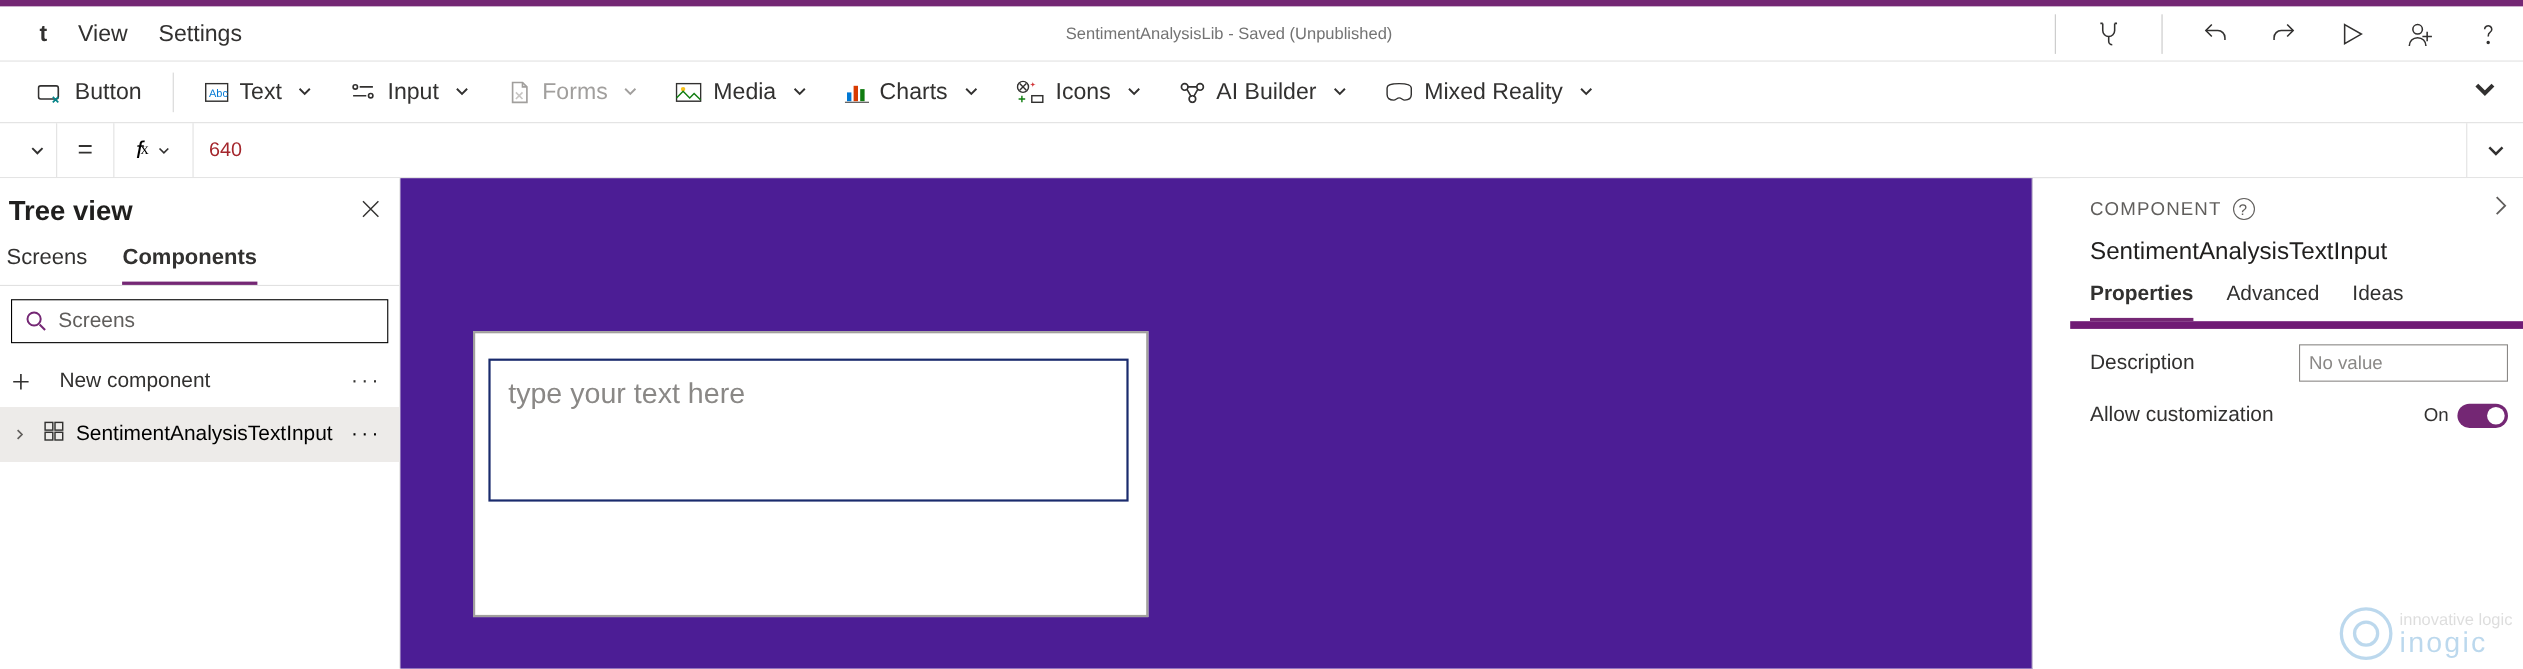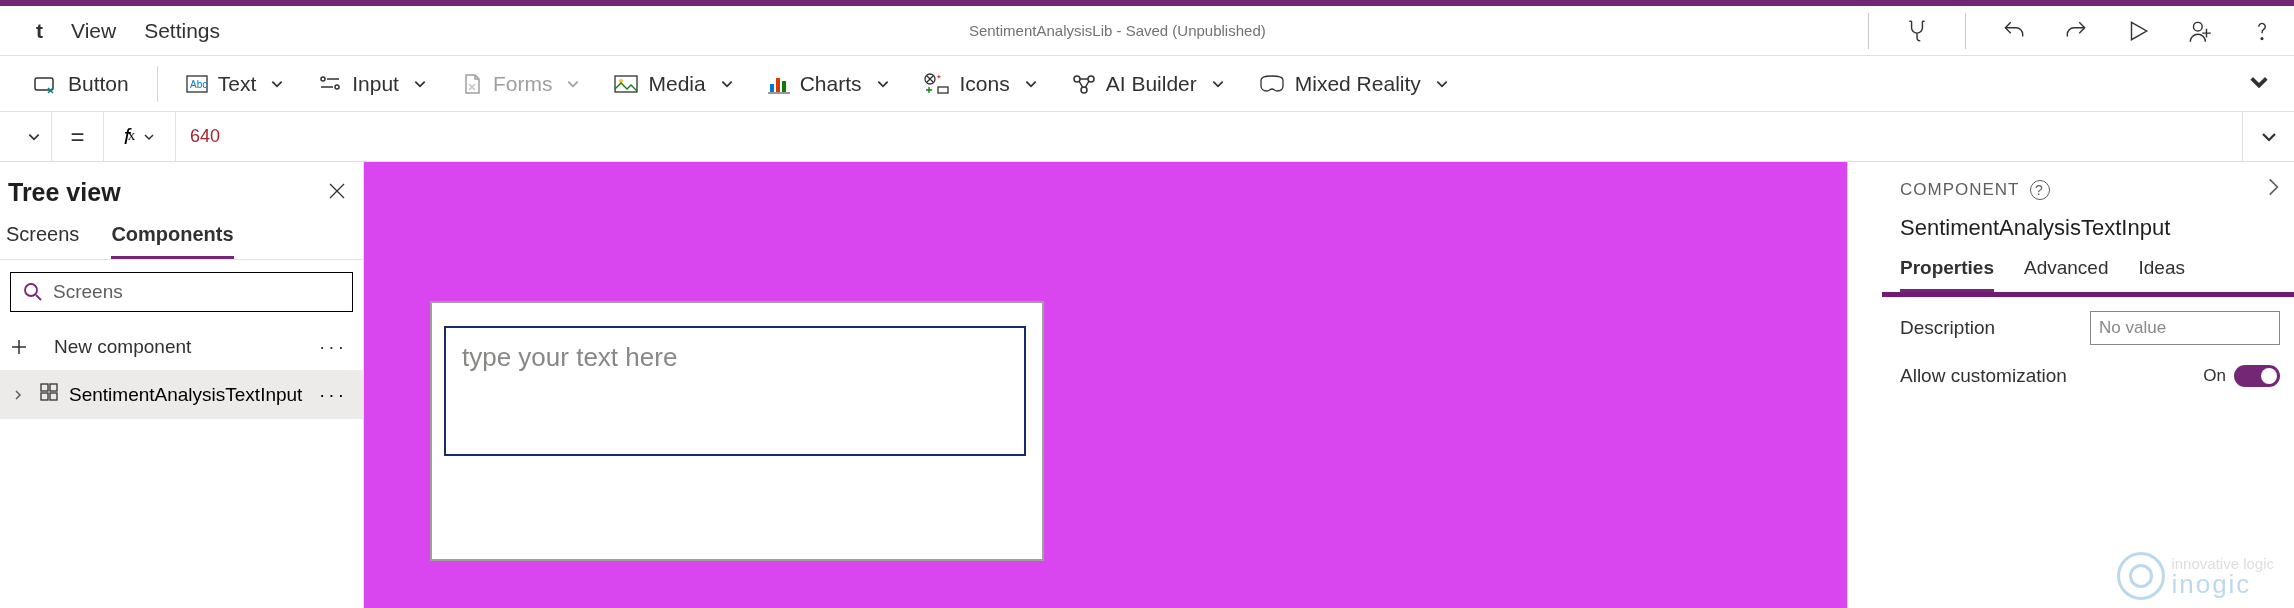--- a/index.html
+++ b/index.html
@@ -93,21 +93,21 @@
   .tree .newcomp .dots { position: absolute; right: 16px; letter-spacing: 3px; color: #323130; }
   .tree .node {
     display: flex; align-items: center; gap: 10px; padding: 12px 8px 12px 4px;
     font-size: 19px; background: #edebe9; position: relative; border-left: 3px solid transparent;
   }
   .tree .node .exp { width: 22px; display: flex; justify-content: center; color: #605e5c; }
   .tree .node .dots { position: absolute; right: 16px; letter-spacing: 3px; }
   .tree .node .compicon svg { stroke: #323130; }
 
   
-  .canvas { flex: 1; background: #d946ef; position: relative; border-right: 1px solid #e1e1e1; }
+  .canvas { flex: 1; background: #4c1d95; position: relative; border-right: 1px solid #e1e1e1; }
   .canvas .artboard {
     position: absolute; left: 66px; top: 139px; width: 614px; height: 260px;
     background: #fff; border: 2px solid #a19f9d;
   }
   .canvas .textinput {
     position: absolute; left: 80px; top: 164px; width: 582px; height: 130px;
     background: #fff; border: 2px solid #1a2b6d; padding: 14px 16px;
     font-size: 26px; color: #8a8886;
   }
 
@@ -119,21 +119,21 @@
   }
   .props .phdr .label { text-transform: uppercase; }
   .props .phdr .help {
     width: 20px; height: 20px; border: 1px solid #605e5c; border-radius: 50%;
     display: flex; align-items: center; justify-content: center; font-size: 14px; cursor: pointer;
   }
   .props .phdr .rarrow { margin-left: auto; }
   .props .cname { font-size: 22px; padding: 6px 18px 10px 18px; color: #201f1e; }
   .props .ptabs {
     display: flex; gap: 30px; padding: 6px 18px 0 18px; font-size: 19px;
-    border-bottom: 5px solid #701a75;
+    border-bottom: 7px solid #701a75;
   }
   .props .ptabs .tab { padding-bottom: 10px; cursor: pointer; color: #323130; }
   .props .ptabs .tab.active { font-weight: 600; border-bottom: 3px solid #742774; }
   .props .prow {
     display: flex; align-items: center; justify-content: space-between;
     padding: 14px 14px 6px 18px; font-size: 19px; color: #323130;
   }
   .props .prow input[type=text] {
     width: 190px; height: 34px; border: 1px solid #8a8886; padding: 4px 8px;
     font-size: 17px; color: #8a8886; background: #fff;
@@ -143,21 +143,21 @@
     width: 46px; height: 22px; background: #742774; border-radius: 11px;
     position: relative; cursor: pointer;
   }
   .toggle .knob {
     width: 16px; height: 16px; background: #fff; border-radius: 50%;
     position: absolute; right: 3px; top: 3px;
   }
 
   
   .watermark {
-    position: absolute; right: 20px; bottom: 8px; opacity: 0.28;
+    position: absolute; right: 10px; bottom: 8px; opacity: 0.28;
     display: flex; align-items: center; gap: 6px; pointer-events: none;
   }
   .watermark .circ {
     width: 48px; height: 48px; border: 3px solid #1177c0; border-radius: 50%;
     display: flex; align-items: center; justify-content: center;
   }
   .watermark .circ .in {
     width: 24px; height: 24px; border: 3px solid #1177c0; border-radius: 50%;
   }
   .watermark .txt { display: flex; flex-direction: column; align-items: flex-start; line-height: 1; }

